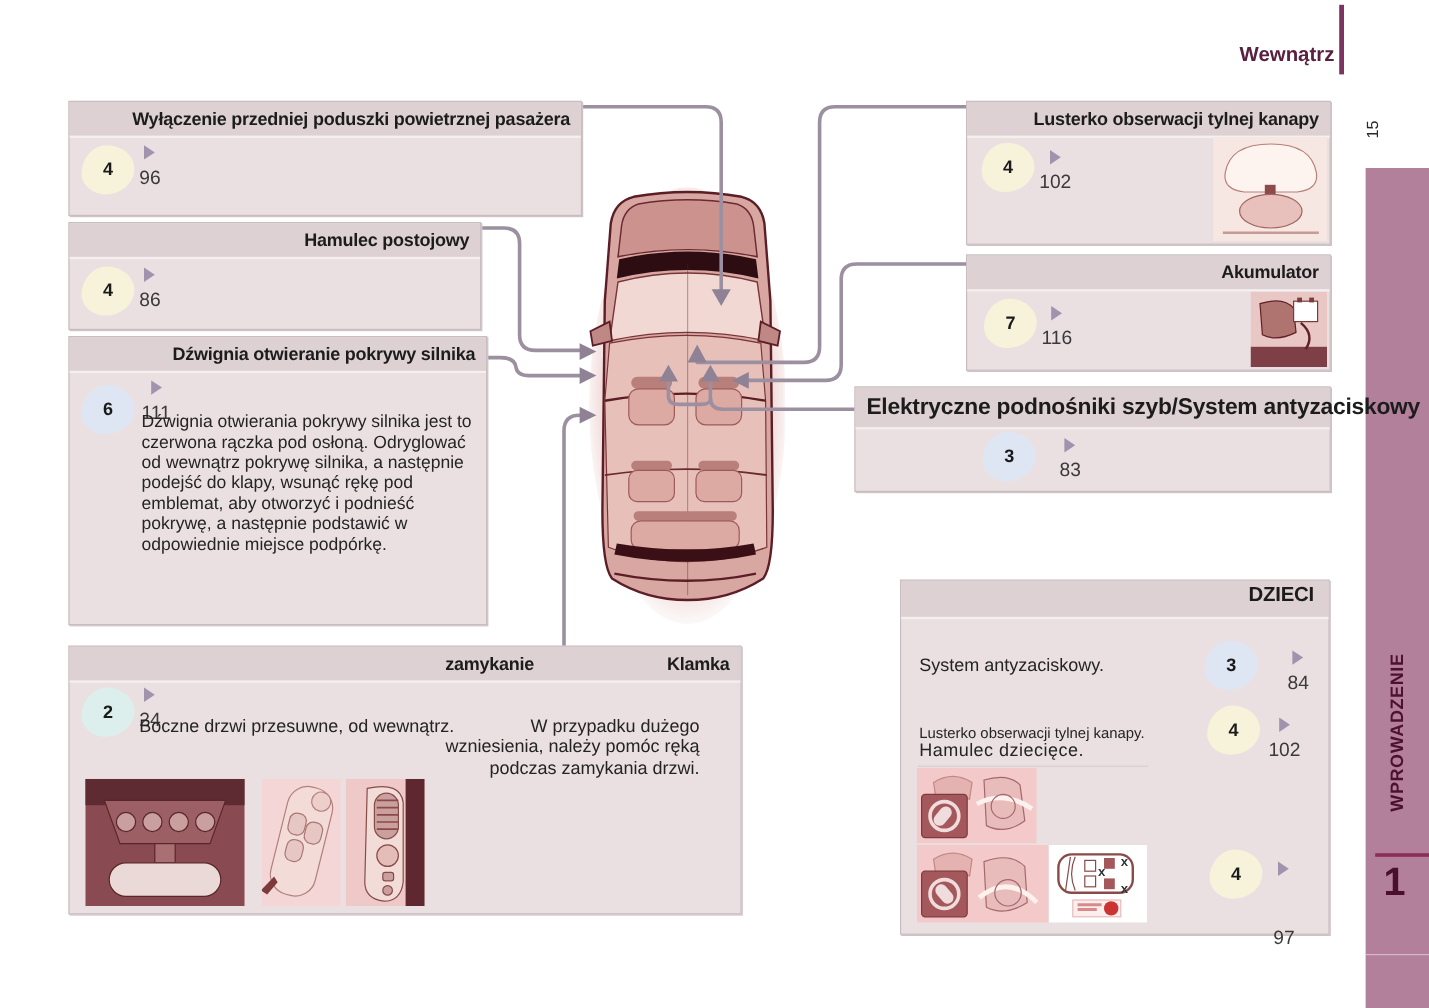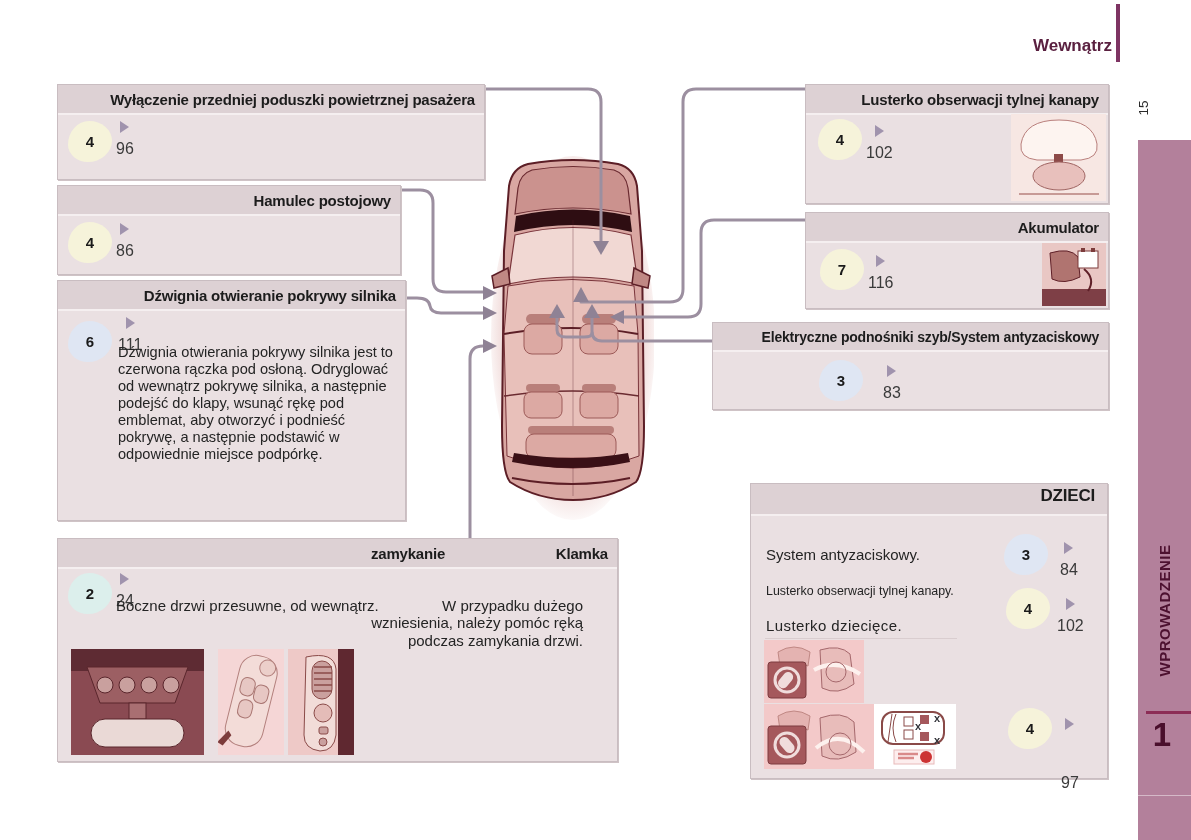--- a/index.html
+++ b/index.html
@@ -22,21 +22,21 @@
     border-bottom:2px solid #f5eff0;
     font-weight:bold;
     font-size:15px;
     letter-spacing:-0.2px;
     color:#1c1c1c;
     padding:6px 9px 5px 9px;
     white-space:nowrap;
     position:relative;
     text-align:right;
   }
-  .box-header.small{font-size:14px;}
+  .box-header.small{font-size:19px;}
   .badge{
     position:absolute;
     width:44px;height:41px;
     display:flex;align-items:center;justify-content:center;
     font-weight:bold;font-size:15px;color:#1a1a1a;
     border-radius:48% 52% 55% 45% / 58% 48% 52% 42%;
   }
   .badge.cream{background:#f6f3da;}
   .badge.blue{background:#dfe6f3;}
   .badge.teal{background:#dcefec;}
@@ -81,21 +81,21 @@
   .chapter-num{
     position:absolute;left:0;top:576px;width:48px;text-align:center;
     font-size:33px;font-weight:bold;color:#4a0f2c;
   }
   .sidebar-hairline{position:absolute;left:0;top:655px;width:53px;height:1px;background:rgba(255,255,255,0.45);}
   
   #connector-layer{position:absolute;left:0;top:0;z-index:2;pointer-events:none;}
   #car-layer{position:absolute;left:488px;top:156px;z-index:1;}
   .header-right{position:absolute;left:313px;top:6px;font-weight:bold;font-size:15px;color:#1c1c1c;}
   .dz-label{position:absolute;font-size:15px;color:#242424;}
-  .dz-label.small{font-size:12.4px;}
+  .dz-label.small{font-size:12.4px;margin-top:20px;}
   .dz-hr{position:absolute;height:1px;background:#d9cdcf;}
 </style>
 </head>
 <body>
 
 <div id="car-layer">
   <svg width="166" height="370" viewBox="0 0 166 370">
     <defs>
       <radialGradient id="glow" cx="50%" cy="48%" r="54%">
         <stop offset="55%" stop-color="rgba(178,62,54,0.40)"></stop>
@@ -310,33 +310,33 @@
     <span class="tri"></span>
     <span>83</span>
   </div>
 </div>
 
 <div class="box" style="left:750px;top:483px;width:356px;height:294px;">
   <div class="box-header" style="font-size:17px;padding:2px 12px 8px 12px;">DZIECI</div>
 
   <div class="dz-label" style="left:15px;top:62px;">System antyzaciskowy.</div>
   <div class="badge blue" style="left:253px;top:50px;">3</div>
-  <div class="ref" style="left:309px;top:58px;">
+  <div class="ref" style="left:322px;top:58px;">
     <span class="tri"></span>
     <span>84</span>
   </div>
 
   <div class="dz-label small" style="left:15px;top:100px;">Lusterko obserwacji tylnej kanapy.</div>
   <div class="badge cream" style="left:255px;top:104px;">4</div>
   <div class="ref" style="left:306px;top:114px;">
     <span class="tri"></span>
     <span>102</span>
   </div>
 
-  <div class="dz-label" style="left:15px;top:133px;letter-spacing:0.4px;">Lusterko dziecięce.</div>
+  <div class="dz-label" style="left:15px;top:133px;letter-spacing:0.4px;">Hamulec dziecięce.</div>
   <div class="dz-hr" style="left:14px;top:154px;width:192px;"></div>
 
   <div class="photo" style="left:13px;top:156px;width:100px;height:63px;">
     <svg width="100" height="63" viewBox="0 0 100 63">
       <rect width="100" height="63" fill="#f3c9c9"></rect>
       <path d="M14 12 Q30 2 46 12 L44 26 Q30 20 16 26 Z" fill="#e4b3b1" stroke="#c08884"></path>
       <rect x="4" y="22" width="38" height="36" rx="3" fill="#a5585c" stroke="#7c3b3f"></rect>
       <circle cx="23" cy="40" r="12" fill="none" stroke="#f0dcdc" stroke-width="3"></circle>
       <rect x="17" y="32" width="10" height="18" rx="5" transform="rotate(40 23 40)" fill="#f0dcdc"></rect>
       <path d="M56 10 Q76 4 86 14 L90 44 Q74 56 58 48 Z" fill="#e8bcba" stroke="#a5686c"></path>

